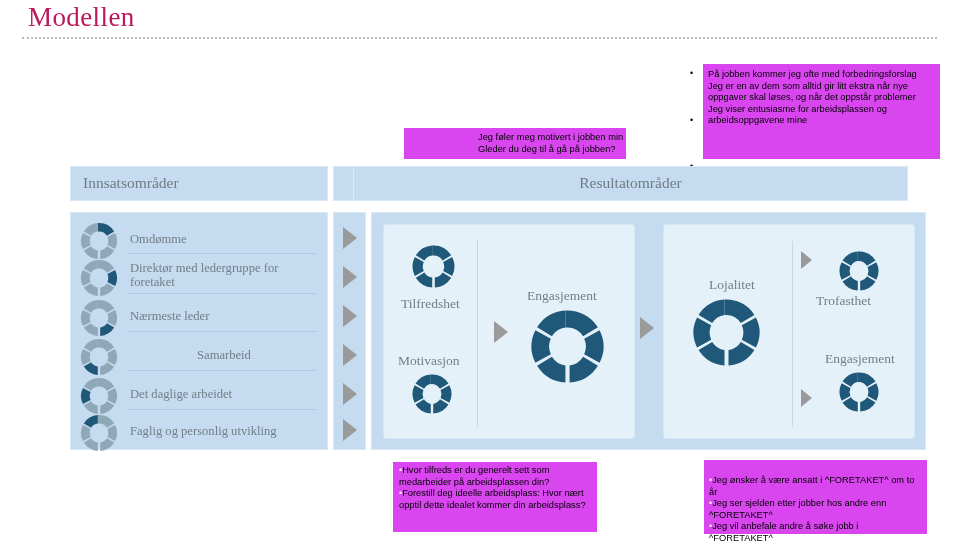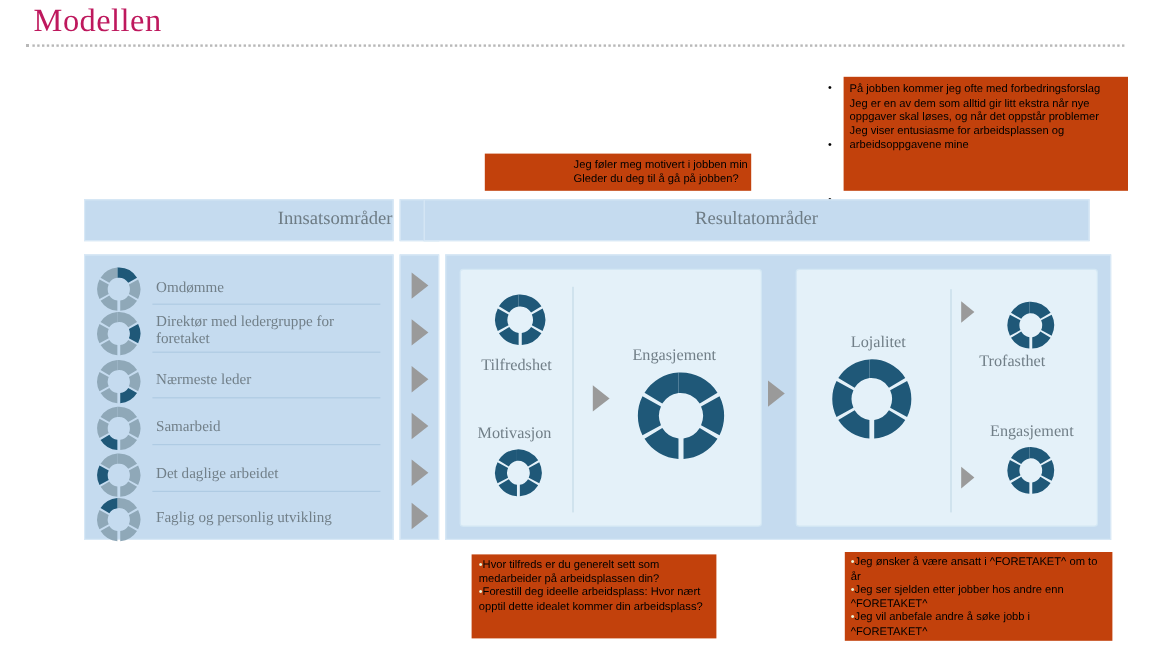--- a/index.html
+++ b/index.html
@@ -32,21 +32,21 @@
     left: 22px;
     top: 37px;
     width: 915px;
     height: 0;
     border-top: 2px dotted #b8b8b8;
   }
 
   
   .green-box {
     position: absolute;
-    background: #c2410c;
+    background: #d946ef;
     color: #000000;
     font-family: "Liberation Sans", sans-serif;
     box-sizing: border-box;
   }
   .green-box .gline {
     line-height: 11.5px;
     font-size: 9.3px;
     white-space: nowrap;
   }
   .green-box .gline.wrap { white-space: normal; }
@@ -92,42 +92,41 @@
     top: 462px;
     width: 204px;
     height: 70px;
     padding: 3px 6px 3px 6px;
   }
   #callout-lojalitet {
     left: 704px;
     top: 460px;
     width: 223px;
     height: 74px;
-    padding: 3px 5px 3px 5px;
+    padding: 15px 5px 3px 5px;
   }
   .inline-bullet { color: #e8f5d8; font-size: 9px; }
 
   
   
   .band {
     position: absolute;
     background: #C5DBEF;
     border: 1px solid #D8E8F6;
     box-sizing: border-box;
     font-family: "Liberation Serif", serif;
     font-size: 15.5px;
     color: #6E7C85;
   }
   #band-innsats {
     left: 70px;
     top: 166px;
     width: 258px;
     height: 35px;
     padding: 7px 0 0 12px;
-    text-align: right;
   }
   #band-gap {
     left: 333px;
     top: 166px;
     width: 33px;
     height: 35px;
   }
   #band-resultat {
     left: 353px;
     top: 166px;
@@ -318,21 +317,21 @@
       <g transform="translate(20,20)">
         <path d="M -1.2,-18 A 18,18 0 0 1 15.2,-9.6 L 7.9,-5.3 A 9.5,9.5 0 0 0 -1.2,-9.5 Z" fill="#8FA8B8"></path>
         <path d="M 16.1,-8.1 A 18,18 0 0 1 16.1,8.1 L 8.4,3.9 A 9.5,9.5 0 0 0 8.4,-3.9 Z" fill="#8FA8B8"></path>
         <path d="M 15.2,9.6 A 18,18 0 0 1 1.2,18 L 1.2,9.5 A 9.5,9.5 0 0 0 7.9,5.3 Z" fill="#8FA8B8"></path>
         <path d="M -1.2,18 A 18,18 0 0 1 -15.2,9.6 L -7.9,5.3 A 9.5,9.5 0 0 0 -1.2,9.5 Z" fill="#1F5878"></path>
         <path d="M -16.1,8.1 A 18,18 0 0 1 -16.1,-8.1 L -8.4,-3.9 A 9.5,9.5 0 0 0 -8.4,3.9 Z" fill="#8FA8B8"></path>
         <path d="M -15.2,-9.6 A 18,18 0 0 1 -1.2,-18 L -1.2,-9.5 A 9.5,9.5 0 0 0 -7.9,-5.3 Z" fill="#8FA8B8"></path>
       </g>
     </svg>
   </div>
-  <div class="row-label" style="top:135px;">Samarbeid</div>
+  <div class="row-label" style="top:135px;text-align:center;">Samarbeid</div>
   <div class="row-rule" style="top:157px;"></div>
 
   <div class="donut" style="left:8px; top:163px;">
     <svg width="40" height="40" viewBox="0 0 40 40">
       <g transform="translate(20,20)">
         <path d="M -1.2,-18 A 18,18 0 0 1 15.2,-9.6 L 7.9,-5.3 A 9.5,9.5 0 0 0 -1.2,-9.5 Z" fill="#8FA8B8"></path>
         <path d="M 16.1,-8.1 A 18,18 0 0 1 16.1,8.1 L 8.4,3.9 A 9.5,9.5 0 0 0 8.4,-3.9 Z" fill="#8FA8B8"></path>
         <path d="M 15.2,9.6 A 18,18 0 0 1 1.2,18 L 1.2,9.5 A 9.5,9.5 0 0 0 7.9,5.3 Z" fill="#8FA8B8"></path>
         <path d="M -1.2,18 A 18,18 0 0 1 -15.2,9.6 L -7.9,5.3 A 9.5,9.5 0 0 0 -1.2,9.5 Z" fill="#8FA8B8"></path>
         <path d="M -16.1,8.1 A 18,18 0 0 1 -16.1,-8.1 L -8.4,-3.9 A 9.5,9.5 0 0 0 -8.4,3.9 Z" fill="#1F5878"></path>

